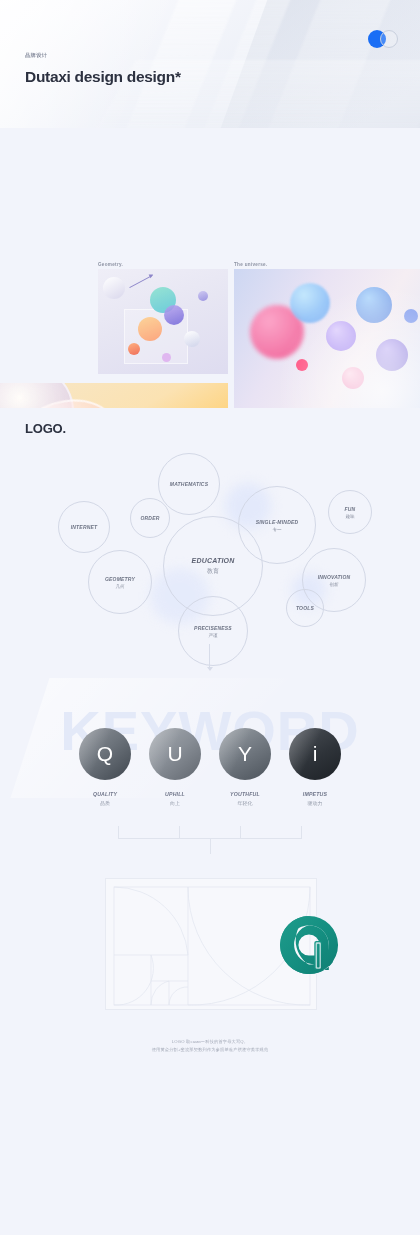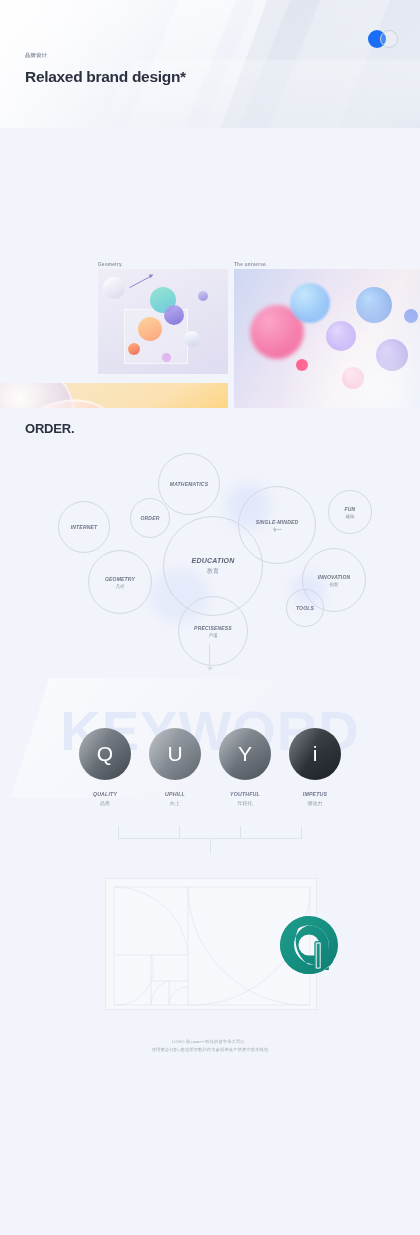--- a/index.html
+++ b/index.html
@@ -186,21 +186,21 @@
     <div class="hero-band hb2"></div>
     <div class="hero-band hb3"></div>
     <div class="hero-band hb4"></div>
 
     <div class="logo-mark">
       <div class="dot-fill"></div>
       <div class="dot-ring"></div>
     </div>
 
     <div class="eyebrow">品牌设计</div>
-    <h1 class="hero-title">Relaxed brand design*</h1>
+    <h1 class="hero-title">Dutaxi design design*</h1>
   </section>
 
   <section class="gallery">
     <div class="cap cap-geometry">Geometry.</div>
     <div class="cap cap-universe">The universe.</div>
     <div class="cap cap-relaxed">Relaxed.</div>
 
     <div class="img img-geo">
       <div class="gbox"></div>
       <div class="garrow"></div>
@@ -230,21 +230,21 @@
       <div class="bub soft" style="left:-18px; top:-18px; width:92px; height:92px; background:radial-gradient(circle at 40% 35%, rgba(255,255,255,.9), rgba(190,170,240,.55));border:2px solid rgba(255,255,255,.6);"></div>
       <div class="bub soft" style="left:10px;  top:18px; width:110px; height:82px; border-radius:50%; background:radial-gradient(circle at 35% 30%, rgba(255,255,255,.85), rgba(255,180,170,.45));border:2px solid rgba(255,255,255,.7);transform:rotate(-18deg);"></div>
       <div class="bub soft" style="left:52px;  top:56px; width:118px; height:72px; border-radius:50%; background:radial-gradient(circle at 40% 35%, rgba(255,255,255,.8), rgba(255,190,110,.5));transform:rotate(-22deg);"></div>
       <div class="bub" style="left:120px; top:62px; width:108px; height:80px; background:radial-gradient(circle at 45% 40%, #ffb43a, rgba(255,210,120,0) 72%);"></div>
     </div>
 
     <div class="brand-note"><span class="dash"></span><span>品牌&amp;设计</span></div>
   </section>
 
   <section class="logo-sec">
-    <h2 class="sec-title">ORDER.</h2>
+    <h2 class="sec-title">LOGO.</h2>
 
     <div class="kw-blob" style="left:225px; top:75px; width:46px; height:46px;"></div>
     <div class="kw-blob" style="left:292px; top:165px; width:34px; height:34px;"></div>
     <div class="kw-blob" style="left:150px; top:160px; width:60px; height:56px; opacity:.8;"></div>
 
     <div class="circ" style="left:158px; top:45px; width:62px; height:62px;">
       <div class="en">MATHEMATICS</div>
     </div>
 
     <div class="circ" style="left:130px; top:90px; width:40px; height:40px;">

